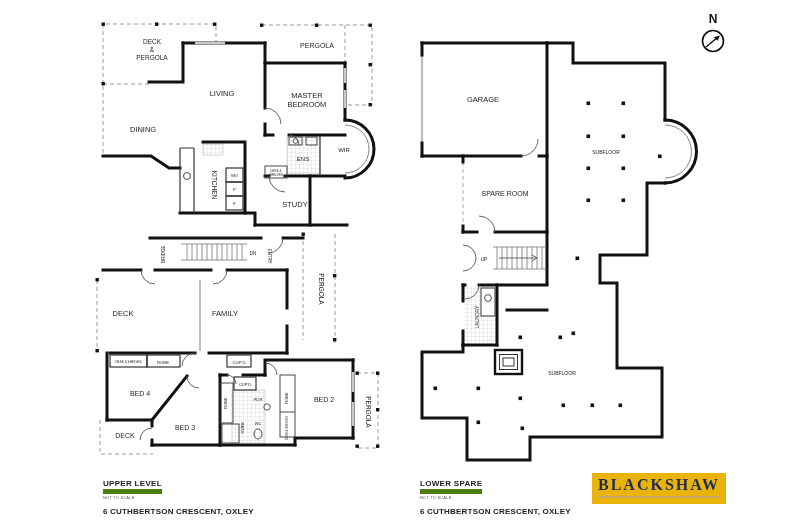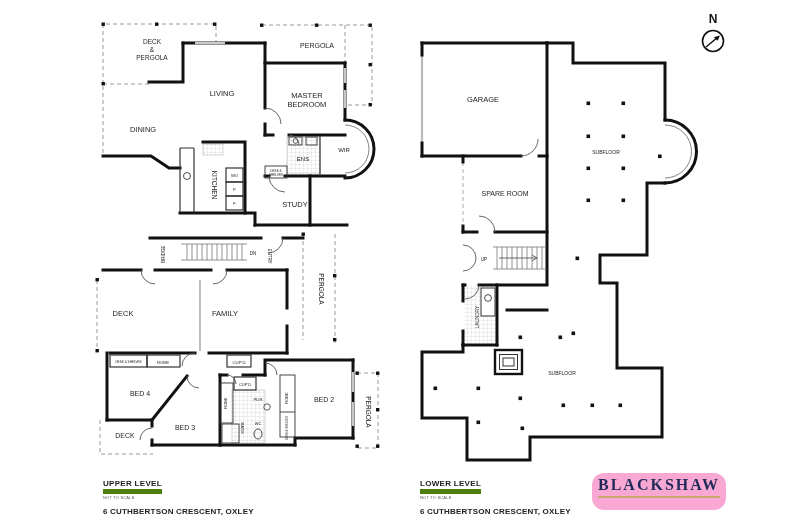--- a/index.html
+++ b/index.html
@@ -6,21 +6,21 @@
   #canvas{position:relative;width:790px;height:527px;background:#ffffff;overflow:hidden;
           font-family:"Liberation Sans",sans-serif;}
   svg{position:absolute;overflow:visible;}
   text{fill:#222;font-family:"Liberation Sans",sans-serif;}
   .footer{position:absolute;color:#222;}
   .flabel{font-size:8px;font-weight:bold;letter-spacing:.3px;display:inline-block;
           border-bottom:5px solid #4d7c0f;padding-bottom:1px;}
   .fnote{font-size:4px;color:#555;letter-spacing:.2px;margin-top:1px;}
   .faddr{font-size:8px;font-weight:bold;letter-spacing:.2px;display:inline-block;
          border-bottom:1px solid #333;padding-bottom:18px;margin-top:6px;}
-  .logo{position:absolute;left:592px;top:473px;background:#f9a8d4;padding:3px 6px 12px 6px;border-radius:12px;}
+  .logo{position:absolute;left:592px;top:473px;background:#eab308;padding:3px 6px 6px 6px;}
   .logo-text{font-family:"Liberation Serif",serif;font-weight:bold;font-size:16px;
              letter-spacing:2px;color:#1e2b58;border-bottom:2.5px solid #c9a86f;
              padding-bottom:2px;display:inline-block;}
   .compass-n{position:absolute;left:697px;top:12px;width:32px;text-align:center;
              font-weight:bold;font-size:12px;color:#111;}
 </style>
 </head>
 <body>
 
 <div id="canvas">
@@ -295,21 +295,21 @@
     <polygon points="23,9.5 16.8,11.2 20.6,14.8" fill="#111"></polygon>
   </svg>
 
   <div class="footer" style="left:103px;top:472px;">
     <div class="flabel">UPPER LEVEL</div>
     <div class="fnote">NOT TO SCALE</div>
     <div class="faddr">6 CUTHBERTSON CRESCENT, OXLEY</div>
   </div>
 
   <div class="footer" style="left:420px;top:472px;">
-    <div class="flabel">LOWER LEVEL</div>
+    <div class="flabel">LOWER SPARE</div>
     <div class="fnote">NOT TO SCALE</div>
     <div class="faddr">6 CUTHBERTSON CRESCENT, OXLEY</div>
   </div>
 
   <div class="logo">
     <span class="logo-text">BLACKSHAW</span>
   </div>
 
 </div>
 

